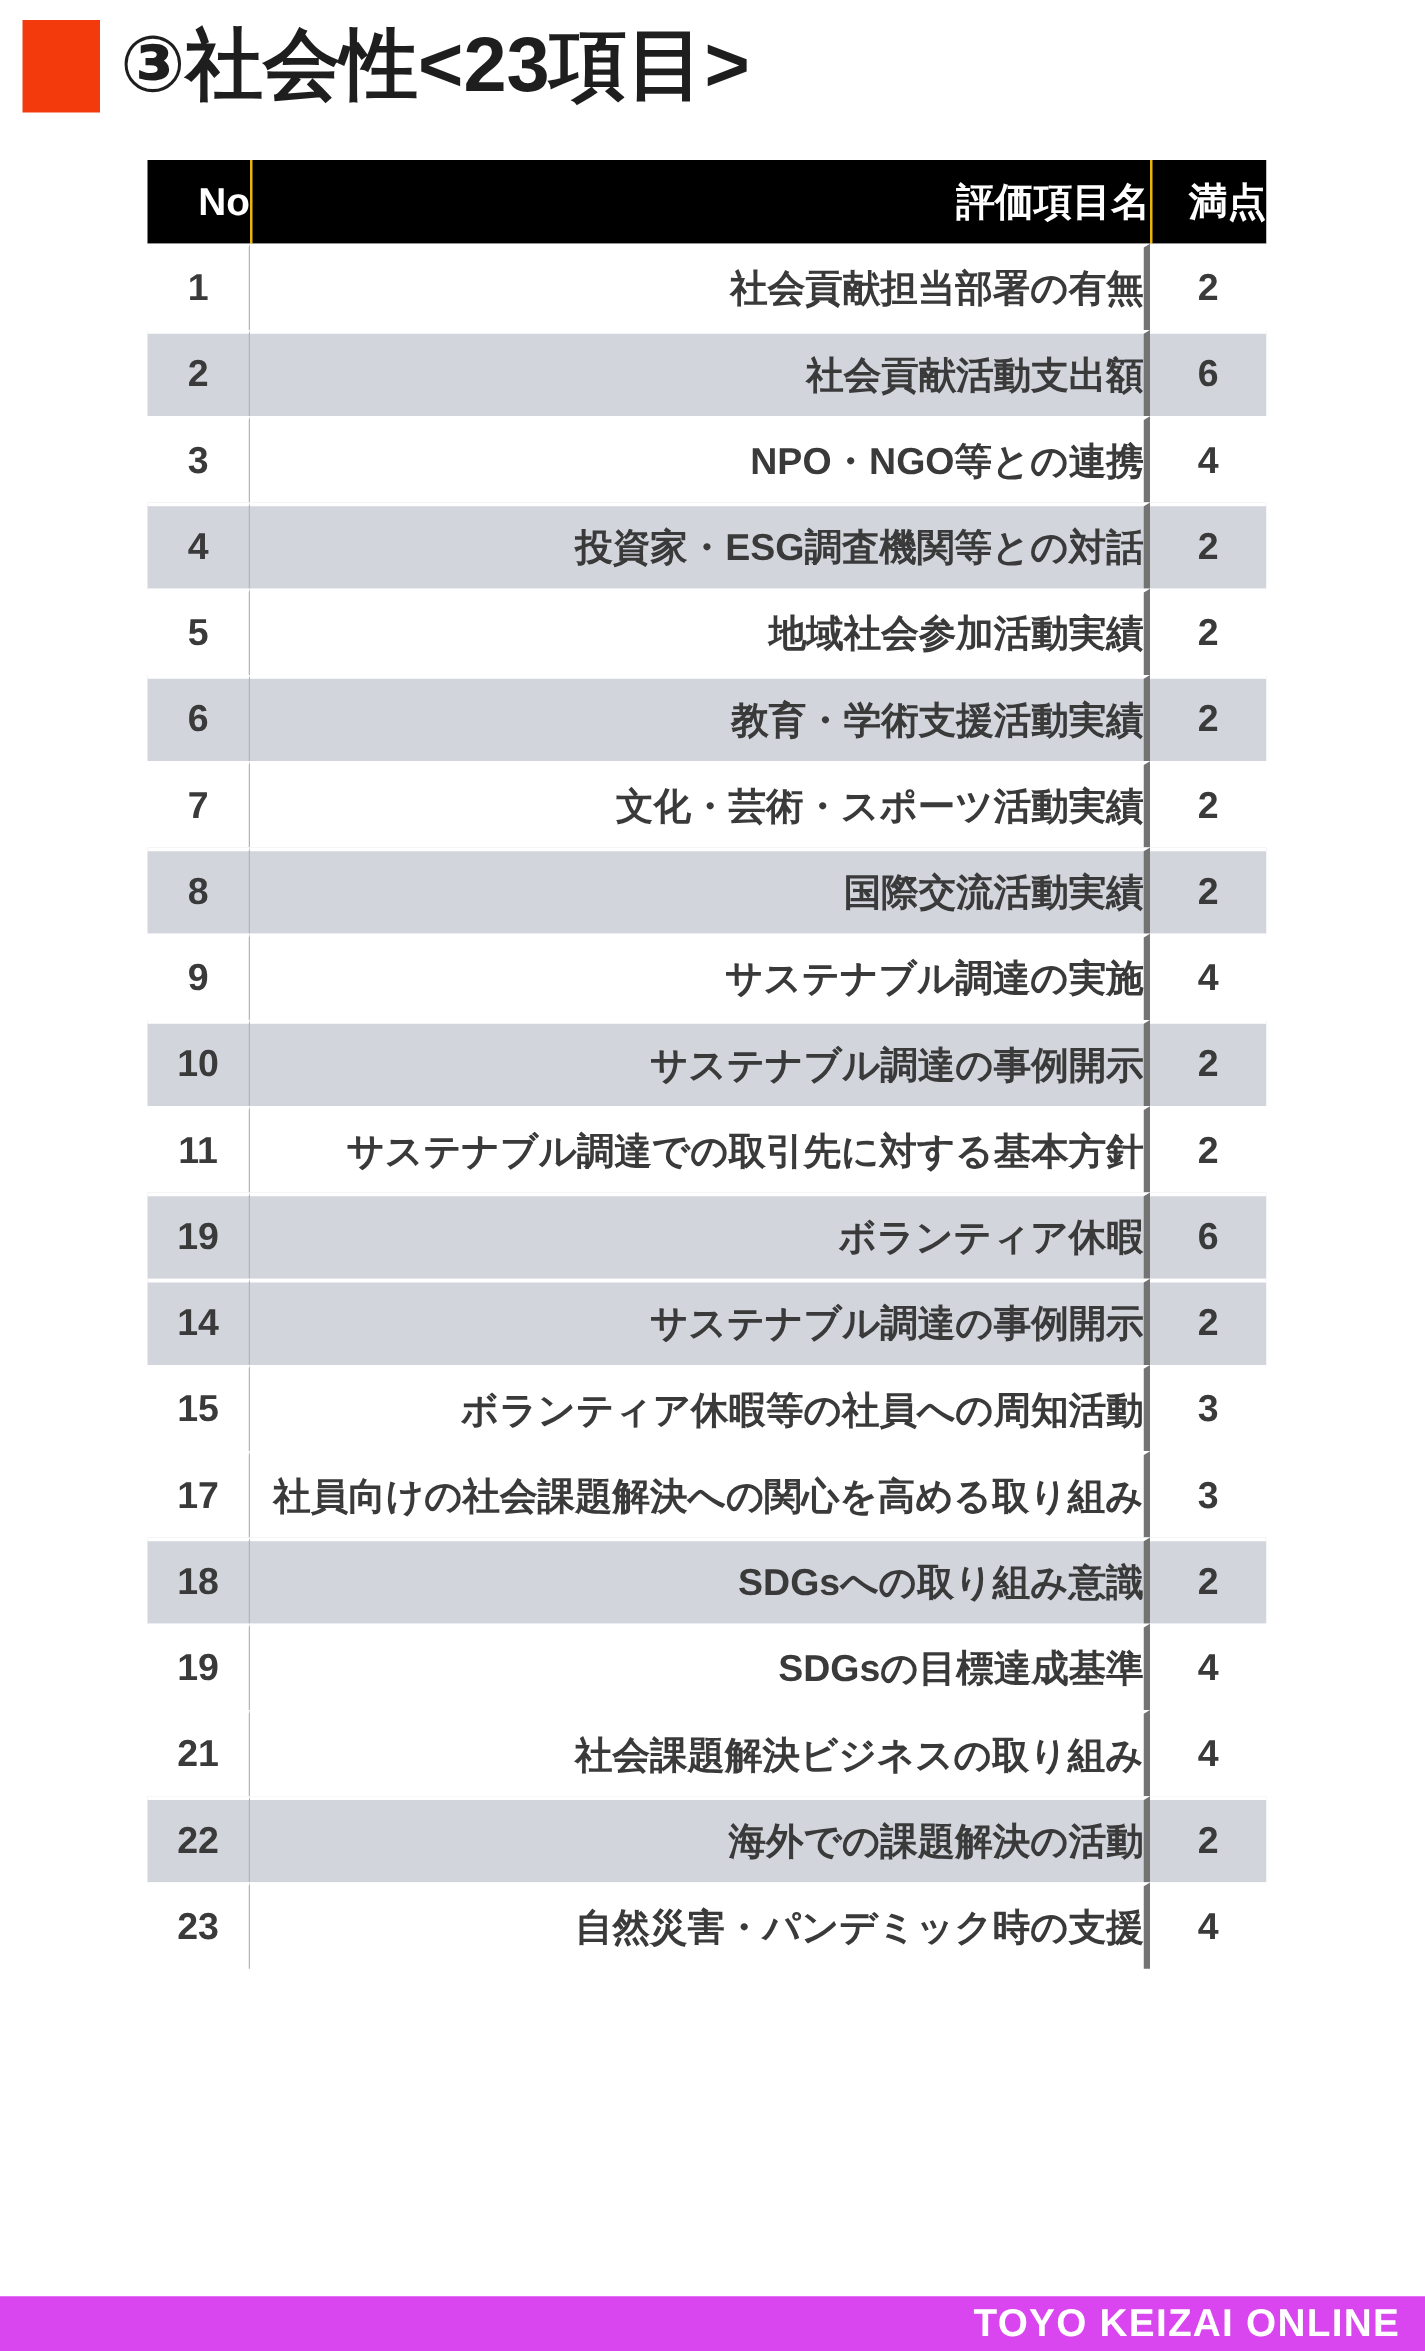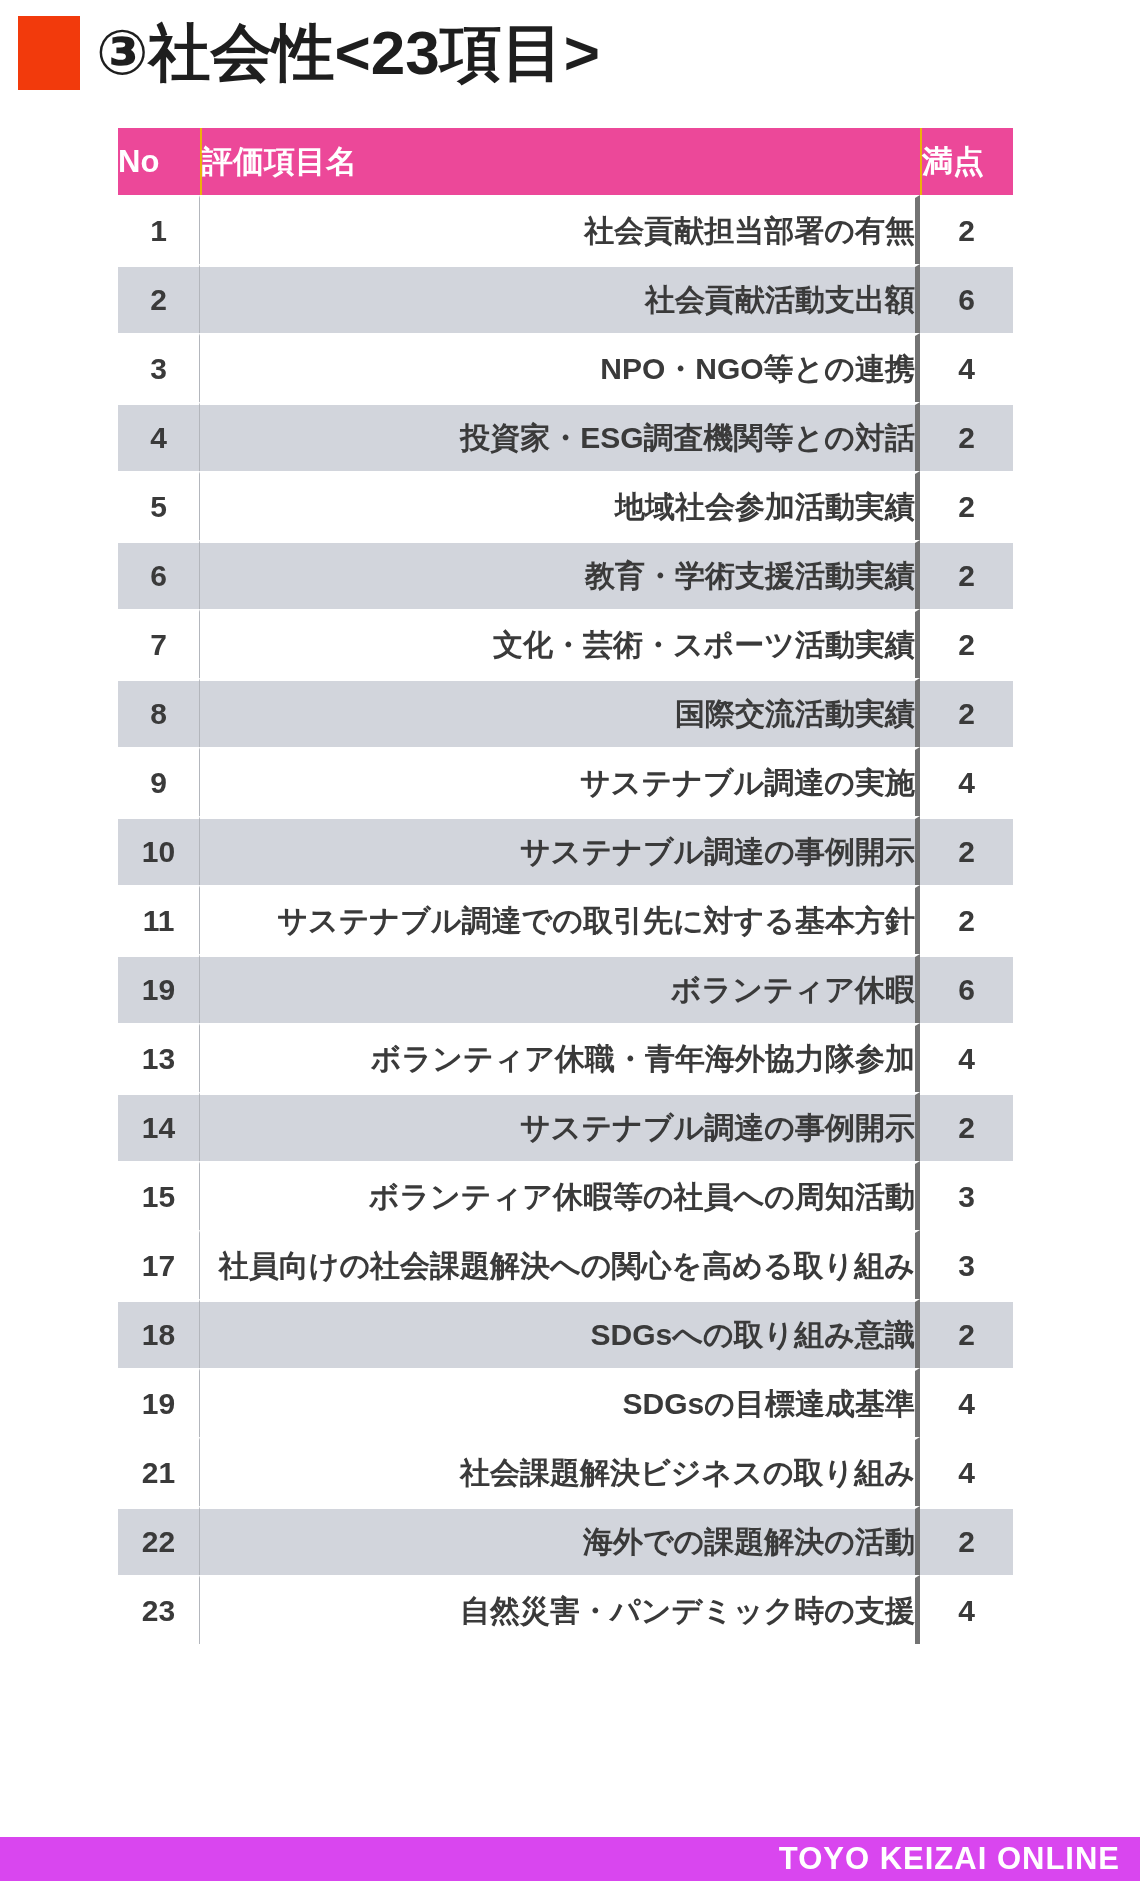--- a/index.html
+++ b/index.html
@@ -48,26 +48,26 @@
     border-collapse: separate;
     border-spacing: 0;
     width: 100%;
     table-layout: fixed;
   }
   col.c1 { width: 82px; }
   col.c2 { width: 720px; }
   col.c3 { width: 93px; }
 
   table.eval thead th {
-    background: #ec4899;
+    background: #000000;
     color: #ffffff;
     height: 67px;
     font-size: 31px;
     font-weight: 700;
-    text-align: left;
+    text-align: right;
     vertical-align: middle;
     padding: 0;
   }
   table.eval thead th + th { border-left: 2px solid #eab308; }
 
   table.eval tbody td {
     height: 66px;
     border-top: 3px solid #ffffff;
     background: #ffffff;
     font-size: 30px;
@@ -204,25 +204,20 @@
     <td class="c-name">サステナブル調達での取引先に対する基本方針</td>
     <td class="c-score">2</td>
   </tr>
 
   <tr class="alt">
     <td class="c-no">19</td>
     <td class="c-name">ボランティア休暇</td>
     <td class="c-score">6</td>
   </tr>
 
-  <tr>
-    <td class="c-no">13</td>
-    <td class="c-name">ボランティア休職・青年海外協力隊参加</td>
-    <td class="c-score">4</td>
-  </tr>
 
   <tr class="alt">
     <td class="c-no">14</td>
     <td class="c-name">サステナブル調達の事例開示</td>
     <td class="c-score">2</td>
   </tr>
 
   <tr>
     <td class="c-no">15</td>
     <td class="c-name">ボランティア休暇等の社員への周知活動</td>

